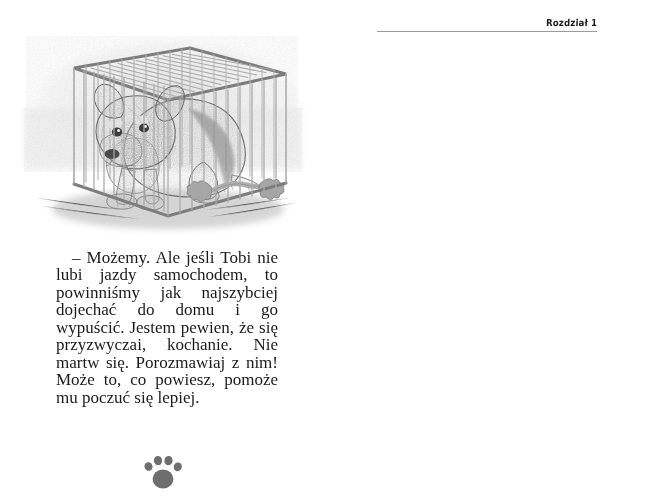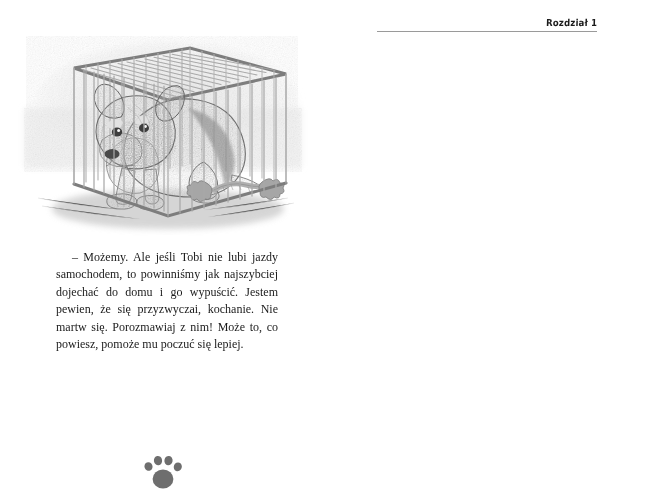--- a/index.html
+++ b/index.html
@@ -62,21 +62,21 @@
     left: 18px;
     top: 12px;
     width: 290px;
     height: 225px;
   }
   .illus-holder svg { display: block; width: 100%; height: 100%; }
 
   
   .textcol {
     position: absolute;
-    font-size: 12px;
+    font-size: 17px;
     line-height: 17.45px;
     text-align: justify;
     text-justify: inter-word;
     hyphens: manual;
   }
   .col-left {
     left: 56px;
     top: 249px;
     width: 222px;
   }

